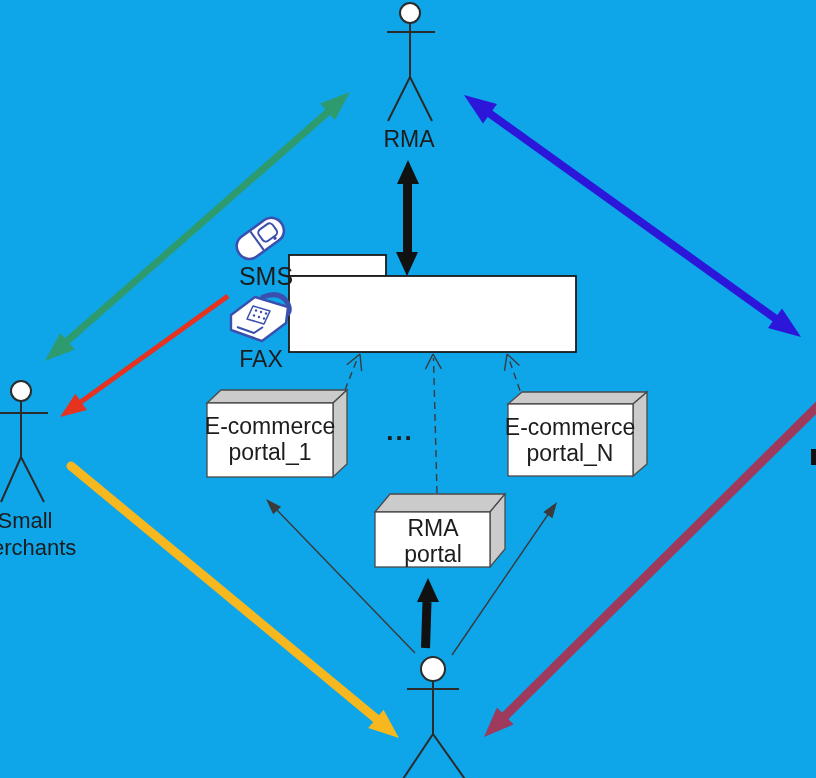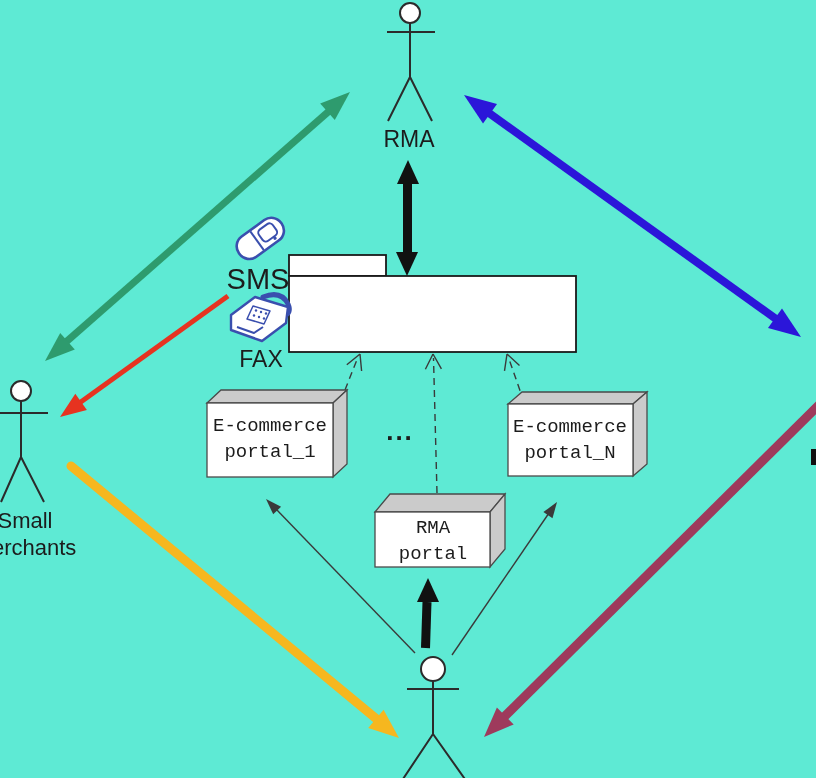--- a/index.html
+++ b/index.html
@@ -1,37 +1,37 @@
 <!DOCTYPE html>
 <html><head>
 <meta charset="utf-8">
 <style>
   html,body{margin:0;padding:0;background:#fff;}
   #canvas{
     position:relative;
     width:816px;height:778px;
     overflow:hidden;
-    background:#5eead4;
+    background:#0ea5e9;
     font-family:"Liberation Sans",sans-serif;
   }
   #art{position:absolute;left:0;top:0;}
   .lbl{
     position:absolute;
     transform:translateX(-50%);
     text-align:center;
     color:#1c1c1c;
     white-space:pre-line;
     line-height:1.18;
   }
   .lbl-rma{left:409px;top:126px;font-size:23px;}
   .lbl-framework{left:433px;top:299px;font-size:24px;letter-spacing:0.5px;}
-  .lbl-sms{left:258px;top:262px;font-size:29px;}
+  .lbl-sms{left:266px;top:262px;font-size:25px;}
   .lbl-fax{left:261px;top:346px;font-size:23px;}
   .lbl-merchants{left:25px;top:507px;font-size:22px;line-height:27px;}
-  .lbl-node{font-size:19px;line-height:26px;font-family:Liberation Mono, monospace;}
+  .lbl-node{font-size:23px;line-height:26px;}
   .lbl-portal1{left:270px;top:413px;}
   .lbl-portaln{left:570px;top:414px;}
   .lbl-rmaportal{left:433px;top:515px;}
   .lbl-ellipsis{left:400px;top:416px;font-size:26px;font-weight:bold;letter-spacing:2px;}
   .edge-fragment{
     position:absolute;left:811px;top:449px;width:5px;height:16px;background:#111;
   }
 </style>
 </head>
 <body>

